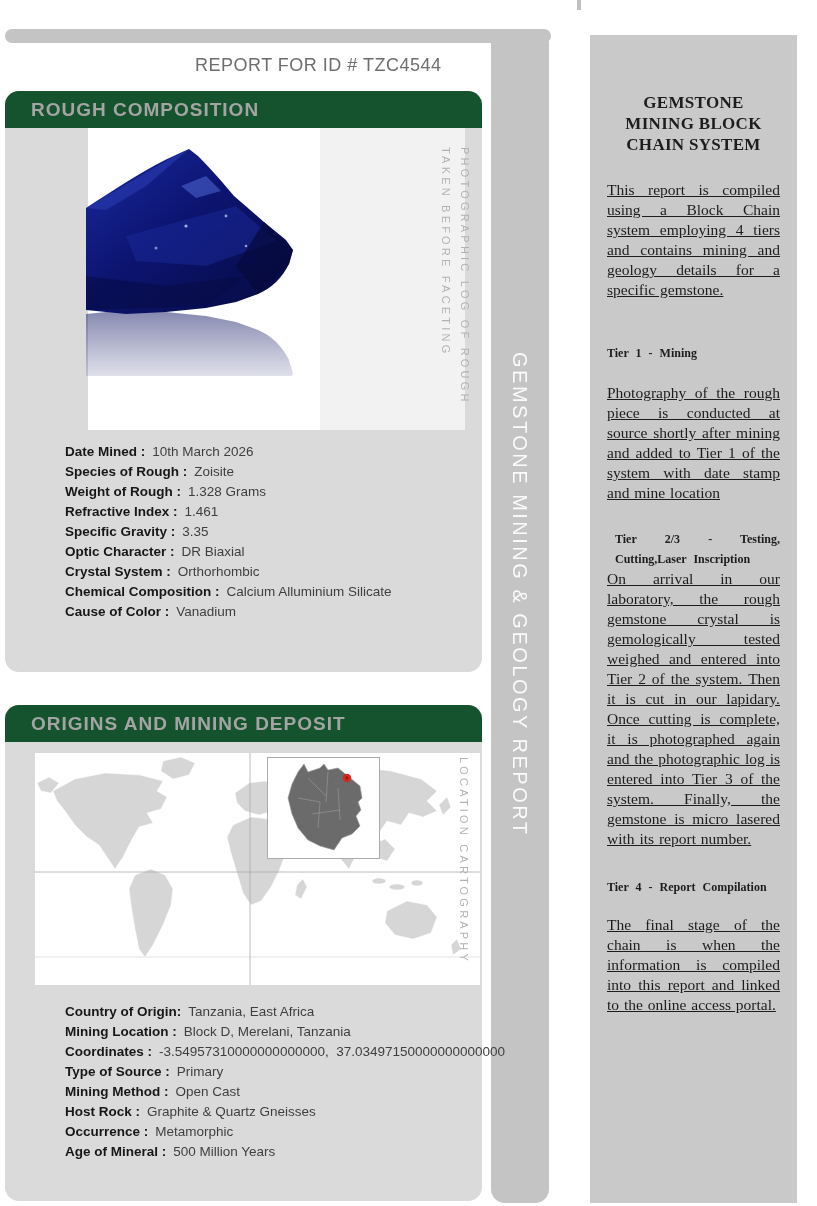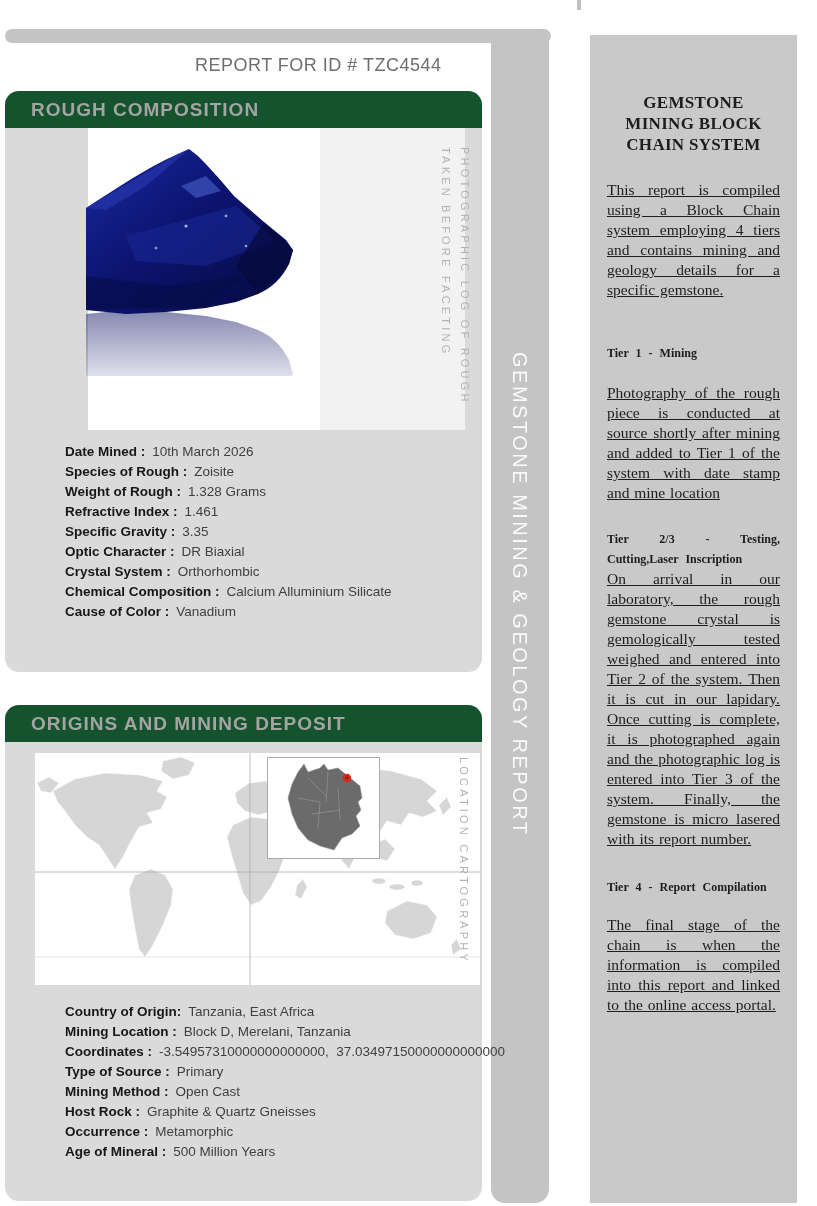--- a/index.html
+++ b/index.html
@@ -55,21 +55,21 @@
   .info-panel{left:590px;top:35px;width:207px;height:1168px;background:#c9c9c9;
               box-sizing:border-box;padding:0 17px;
               font-family:"Liberation Serif","DejaVu Serif",serif;color:#1d1d1d;}
   .info-title{margin-top:57px;text-align:center;font-weight:bold;font-size:17px;
               line-height:21px;letter-spacing:.3px;}
   .serif-body{font-size:15.5px;line-height:20px;text-align:justify;word-spacing:1px;text-decoration:underline;}
   .intro{margin-top:25px;}
   .tier-head{font-size:12px;line-height:20px;font-weight:bold;text-align:justify;
              word-spacing:4px;}
   .th0{margin-top:43px;} .tb0{margin-top:20px;}
-  .th1{margin-top:26px;} .tb1{}
+  .th1{margin-top:26px;margin-left:8px;} .tb1{}
   .th2{margin-top:28px;} .tb2{margin-top:18px;}
 </style>
 </head>
 <body>
 
 <div class="abs top-tick"></div>
 
 <div class="abs top-strip"></div>
 
 <div class="abs report-title">REPORT FOR ID # TZC4544</div>

